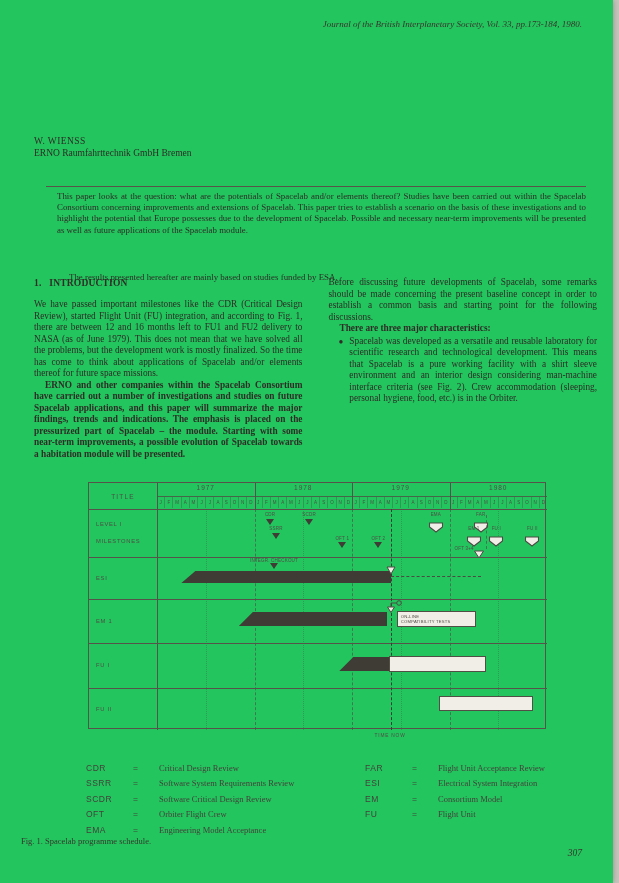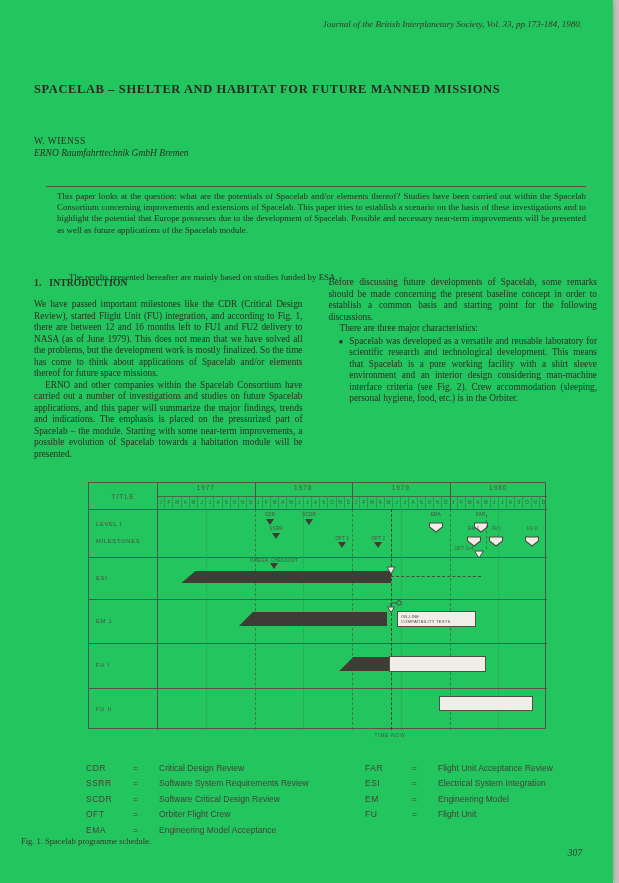--- a/index.html
+++ b/index.html
@@ -5,30 +5,30 @@
   html,body{margin:0;padding:0;background:#c8c5bd;}
   .page{
     position:relative;width:613px;height:883px;background:#22c55e;
     font-family:"Liberation Serif", serif;color:#2f2d26;overflow:hidden;
     box-shadow:0 0 6px rgba(0,0,0,.3);
   }
   .journal-line{position:absolute;top:19px;right:31px;font-style:italic;font-size:9px;color:#39362c;}
   .title{position:absolute;top:82px;left:34px;margin:0;font-size:12.5px;font-weight:bold;
     letter-spacing:.6px;color:#2b2922;}
   .author{position:absolute;top:136px;left:34px;font-size:9.5px;letter-spacing:.4px;}
-  .affiliation{position:absolute;top:148px;left:34px;font-size:9.5px;font-style:italic;}
+  .affiliation{position:absolute;top:148px;left:34px;font-size:9.5px;}
   .abstract-rule{position:absolute;top:186px;left:46px;width:540px;height:1px;background:#57544a;}
   .abstract{position:absolute;top:191px;left:57px;width:529px;font-size:8.9px;line-height:11.2px;text-align:justify;}
   .abstract p{margin:0;}
   .abstract p.indent{text-indent:12px;margin-top:36px;}
   .columns{position:absolute;top:277px;left:34px;width:563px;display:flex;gap:26px;}
   .col{width:276px;}
   .col h2{margin:0 0 10px 0;font-size:9.5px;line-height:12px;font-weight:bold;white-space:pre-line;letter-spacing:.2px;}
   .col p{margin:0;font-size:9.3px;line-height:11.5px;text-align:justify;}
-  .col p.indent{text-indent:11px;}
+  .col p.indent{text-indent:11px;font-weight:bold;}
   .bullet-row{display:flex;gap:6px;margin-top:1px;padding-left:10px;}
   .bullet-row .bullet{font-size:8px;line-height:11.5px;}
   .bullet-row p{flex:1;}
 
   
   #gantt{position:absolute;top:482px;left:88px;width:458px;height:262px;
     font-family:"Liberation Sans", sans-serif;color:#504e45;}
   .g-box{position:absolute;left:0;top:0;width:458px;height:247px;border:1.3px solid #55534a;box-sizing:border-box;}
   .g-box *{box-sizing:border-box;}
   .g-vline{position:absolute;width:0;border-left:1.2px solid #55534a;}
@@ -58,30 +58,29 @@
 
   
   #legend{position:absolute;top:760px;left:86px;width:505px;display:flex;
     font-family:"Liberation Sans", sans-serif;font-size:8.5px;color:#45423a;}
   .legend-col{display:flex;flex-direction:column;}
   .legend-col.left{width:279px;}
   .legend-col.right{flex:1;}
   .legend-item{display:flex;height:15.5px;align-items:center;}
   .legend-abbr{width:47px;letter-spacing:.5px;}
   .legend-eq{width:26px;}
-  .legend-def{flex:1;}
+  .legend-def{flex:1;font-family:Liberation Serif, serif;}
   .caption{position:absolute;top:836px;left:21px;font-size:8.5px;color:#39362c;}
   .page-number{position:absolute;top:848px;right:31px;font-size:9.5px;font-style:italic;color:#39362c;}
 </style>
 </head>
 <body>
 
 <div class="page">
   <div class="journal-line">Journal of the British Interplanetary Society, Vol. 33, pp.173-184, 1980.</div>
-  <h1 class="title">SPACELAB – SHELTER AND HABITAT FOR FUTURE MANNED MISSIONS</h1>
   <div class="author">W. WIENSS</div>
   <div class="affiliation">ERNO Raumfahrttechnik GmbH Bremen</div>
   <div class="abstract-rule"></div>
   <div class="abstract">
     <p>This paper looks at the question: what are the potentials of Spacelab and/or elements thereof? Studies have been carried out within the Spacelab Consortium concerning improvements and extensions of Spacelab. This paper tries to establish a scenario on the basis of these investigations and to highlight the potential that Europe possesses due to the development of Spacelab. Possible and necessary near-term improvements will be presented as well as future applications of the Spacelab module.</p>
     <p class="indent">The results presented hereafter are mainly based on studies funded by ESA.</p>
   </div>
 
   <div class="columns">
     <div class="col">
@@ -279,21 +278,21 @@
           <div class="legend-def">Flight Unit Acceptance Review</div>
         </div>
         <div class="legend-item">
           <div class="legend-abbr">ESI</div>
           <div class="legend-eq">=</div>
           <div class="legend-def">Electrical System Integration</div>
         </div>
         <div class="legend-item">
           <div class="legend-abbr">EM</div>
           <div class="legend-eq">=</div>
-          <div class="legend-def">Engineering Model</div>
+          <div class="legend-def">Consortium Model</div>
         </div>
         <div class="legend-item">
           <div class="legend-abbr">FU</div>
           <div class="legend-eq">=</div>
           <div class="legend-def">Flight Unit</div>
         </div>
       </div>
     </div>
 
   <div class="caption">Fig. 1. Spacelab programme schedule.</div>

